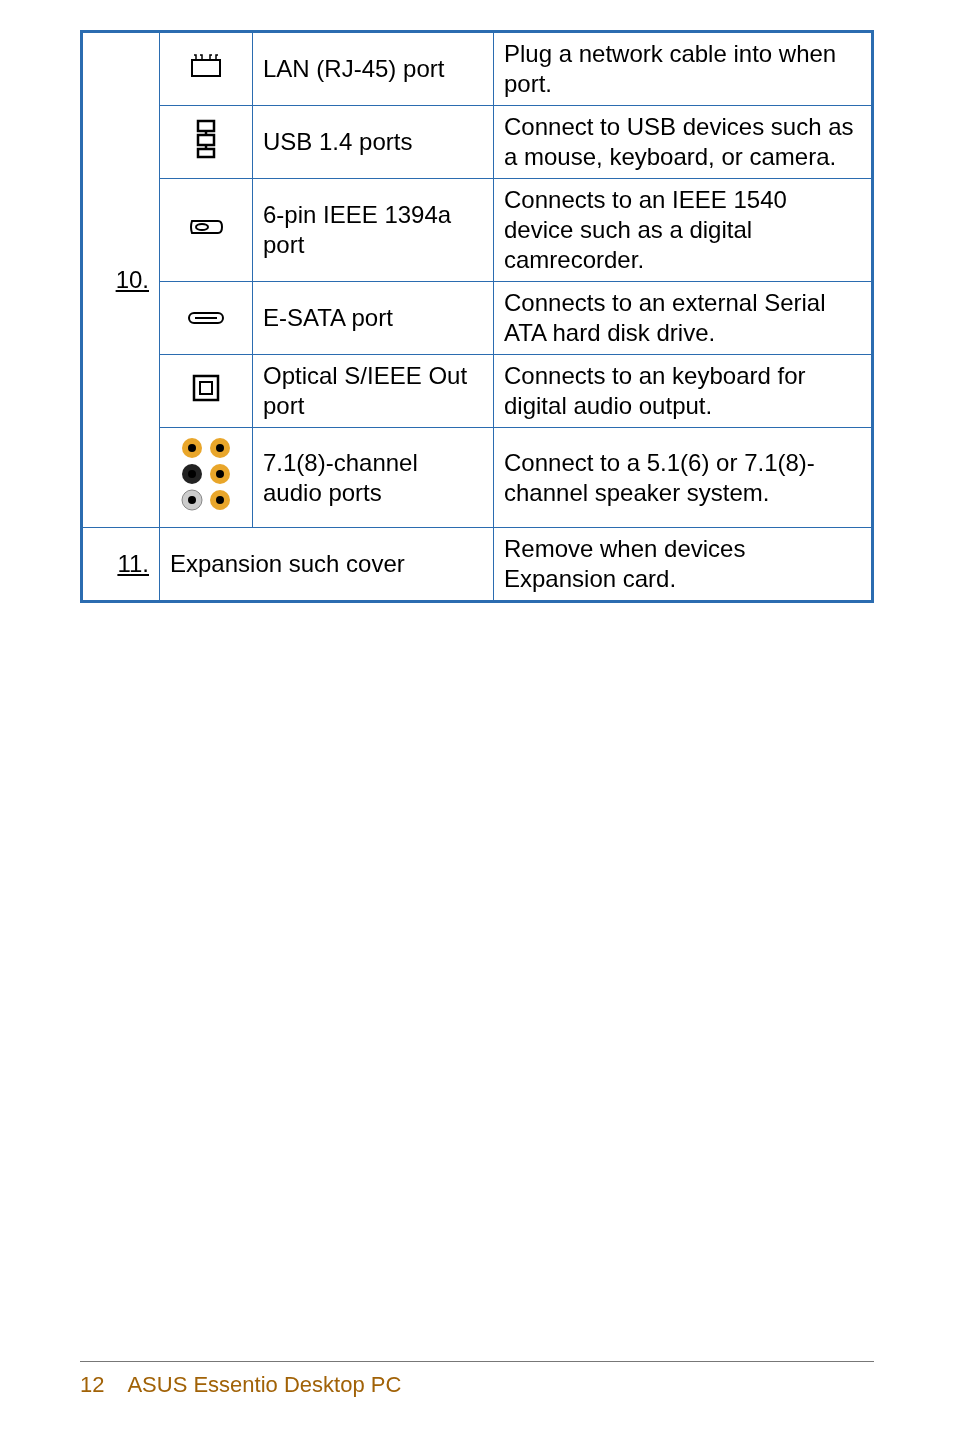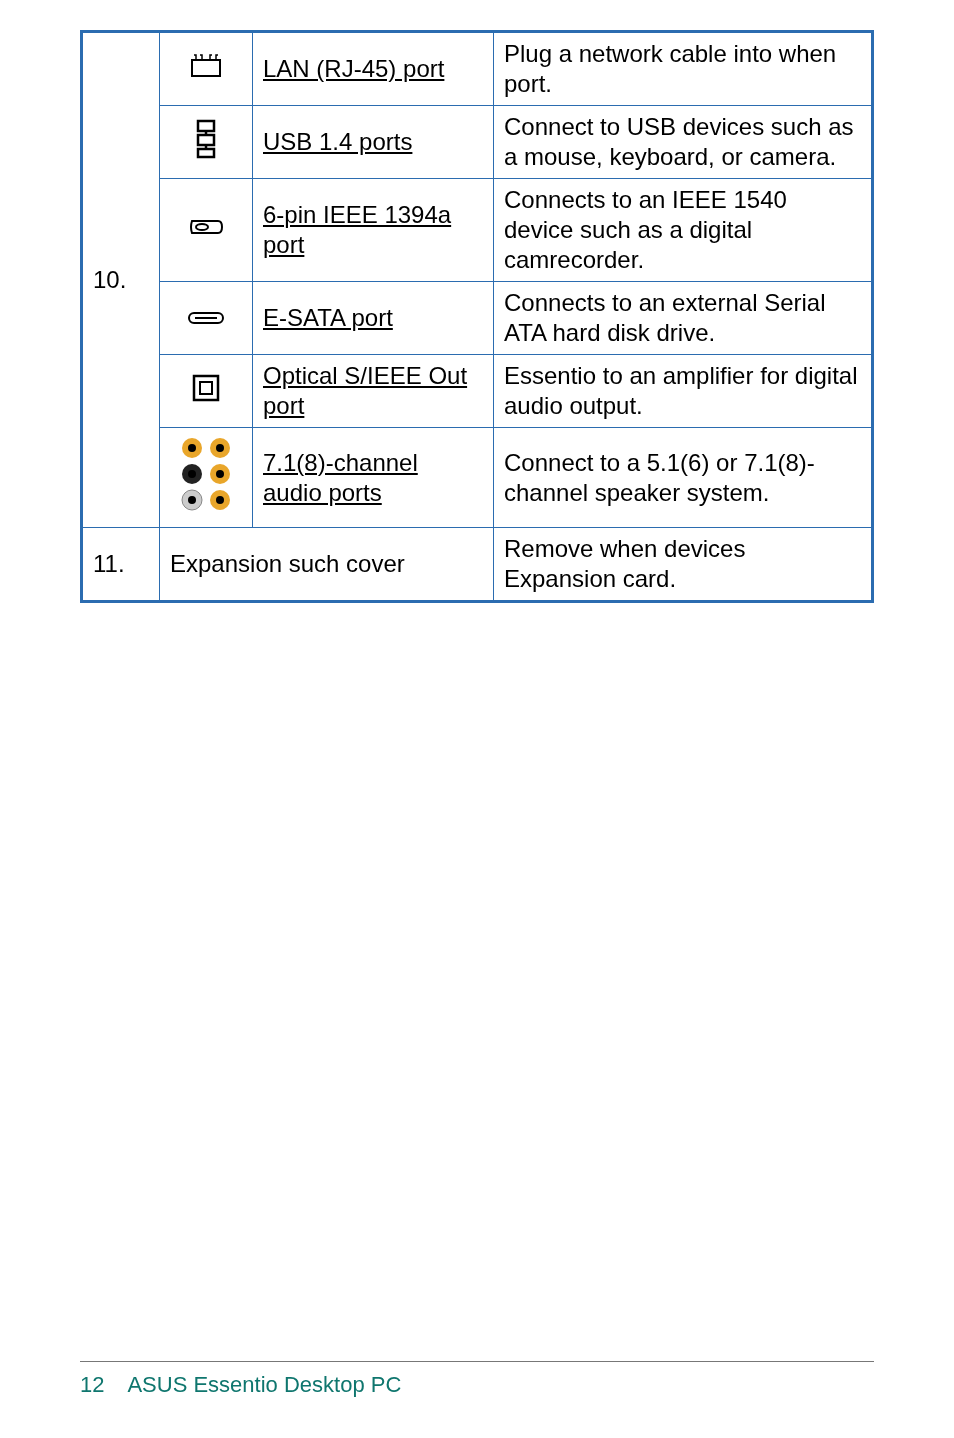--- a/index.html
+++ b/index.html
@@ -25,49 +25,49 @@
   }
   table.porttable td {
     border: 1px solid #2b6cb0;
     padding: 6px 10px;
     vertical-align: middle;
     font-size: 24px;
     line-height: 1.25;
   }
   td.rownum {
     border-right: 1px solid #2b6cb0;
-    text-align: left;
+    text-align: right;
     width: 56px;
     font-size: 24px;
+    text-decoration: underline;
   }
   td.iconcell {
     width: 72px;
     text-align: center;
     padding-top: 8px;
     padding-bottom: 8px;
   }
   td.labelcell {
     width: 220px;
-    text-decoration: underline;
   }
   td.desccell {
   }
   td.spancell {
     
   }
 
   .footer {
     position: absolute;
     left: 80px;
     right: 80px;
     bottom: 40px;
     border-top: 1px solid #777;
     padding-top: 10px;
     font-size: 22px;
-    color: #0f766e;
+    color: #a16207;
   }
   .footer .pagenum { display: inline-block; margin-right: 18px; }
 
   
   .icon-svg { display: inline-block; }
 </style>
 </head>
 <body>
 
 <div class="page">
@@ -144,21 +144,21 @@
           <span class="icon-svg">
             <svg width="30" height="30" viewBox="0 0 30 30">
               <g fill="none" stroke="#000" stroke-width="2.5">
                 <rect x="3" y="3" width="24" height="24"></rect>
                 <rect x="9" y="9" width="12" height="12" stroke-width="2"></rect>
               </g>
             </svg>
           </span>
         </td>
         <td class="labelcell">Optical S/IEEE Out port</td>
-        <td class="desccell">Essentio to an amplifier for digital audio output.</td>
+        <td class="desccell">Connects to an keyboard for digital audio output.</td>
       </tr>
 
       <tr>
         <td class="iconcell">
           <span class="icon-svg">
             <svg width="56" height="80" viewBox="0 0 56 80">
               <circle cx="14" cy="14" r="10" fill="#e9a62a"></circle>
                 <circle cx="14" cy="14" r="4" fill="#000"></circle>
               <circle cx="42" cy="14" r="10" fill="#e9a62a"></circle>
                 <circle cx="42" cy="14" r="4" fill="#000"></circle>

